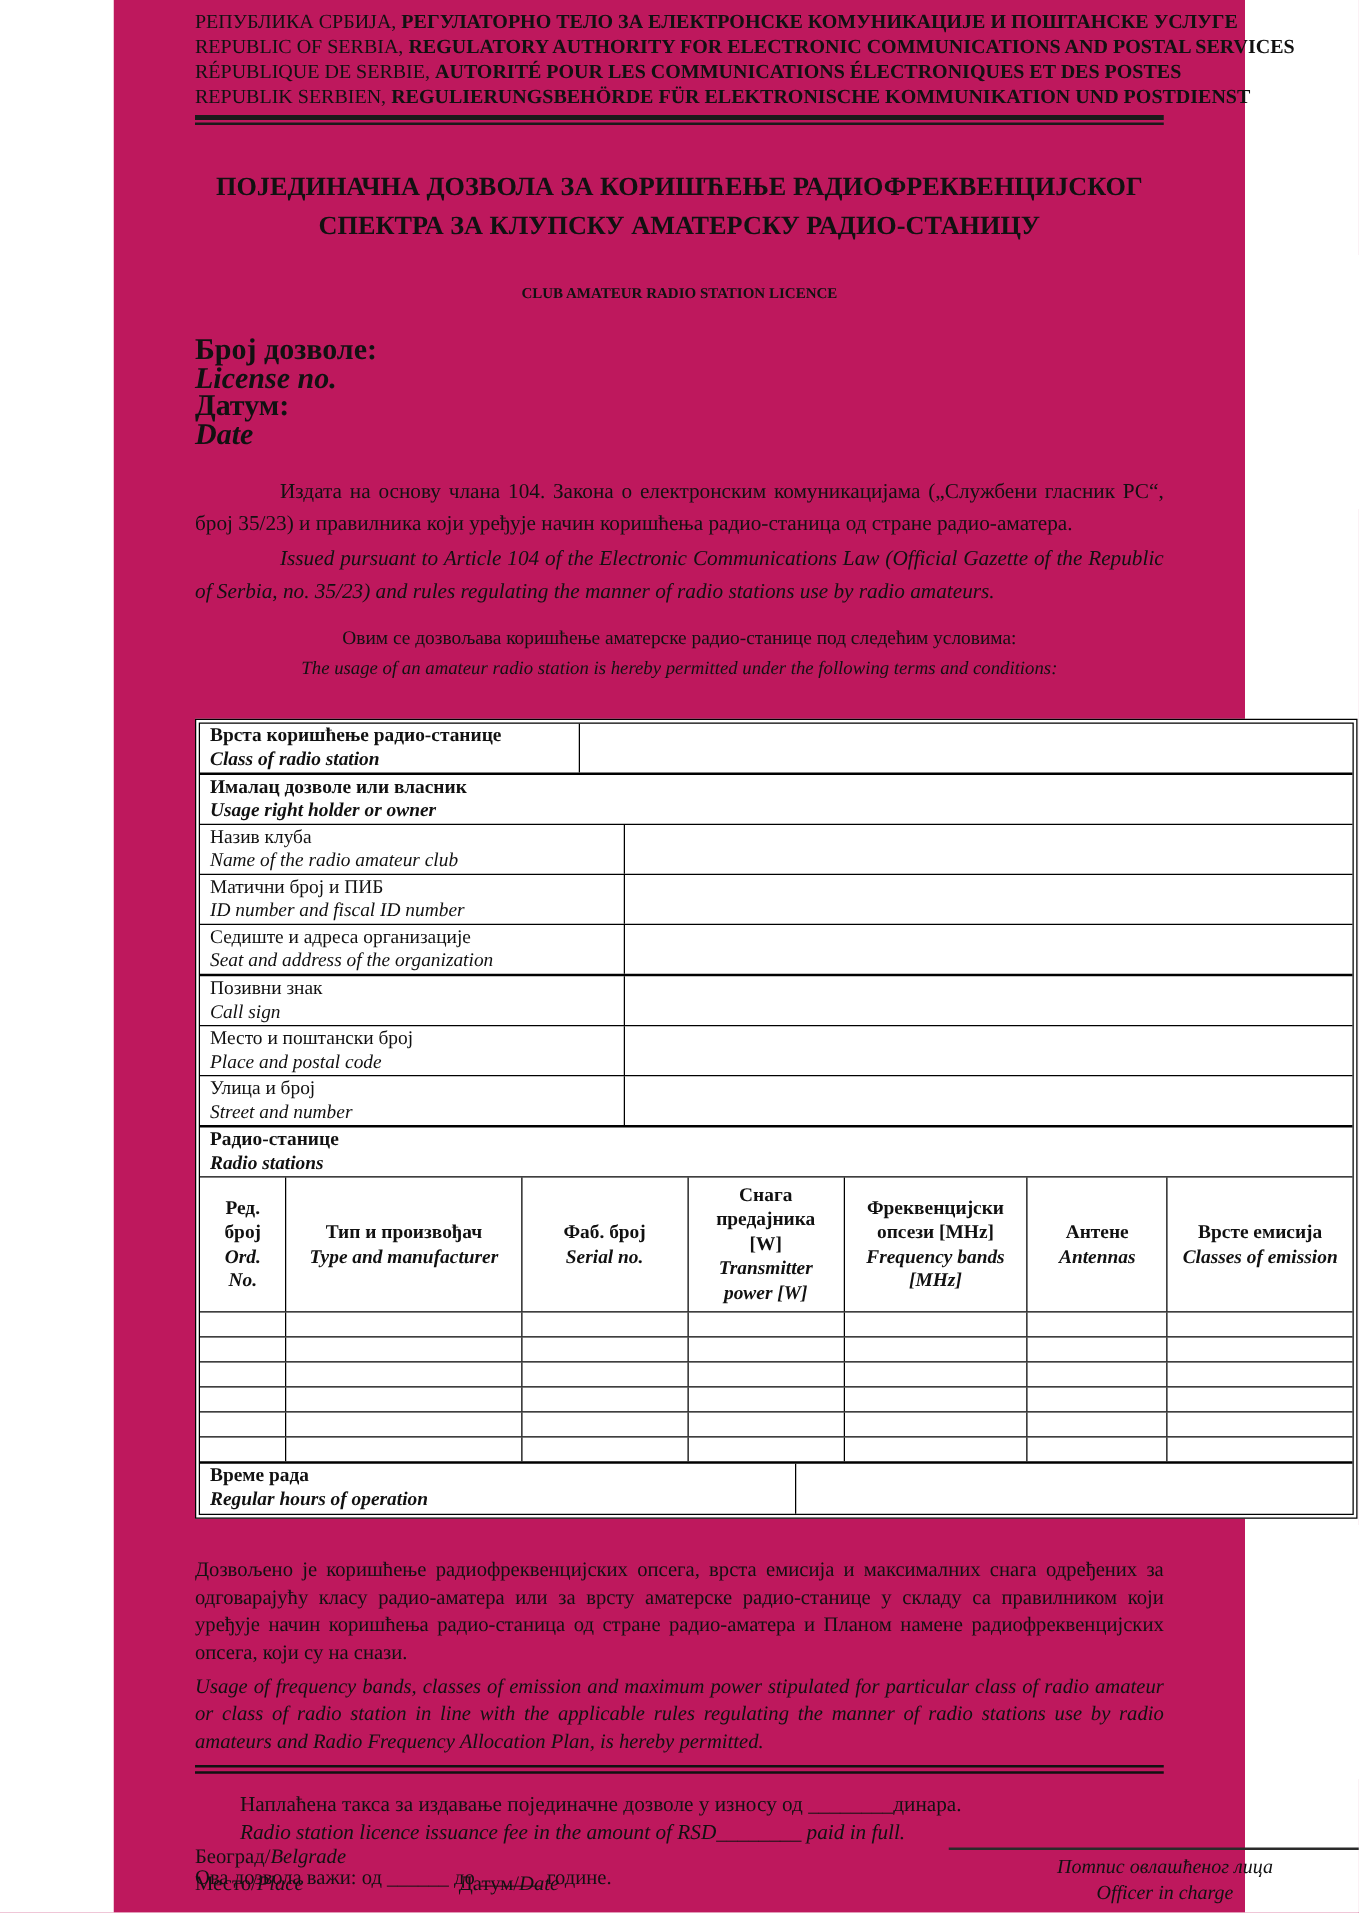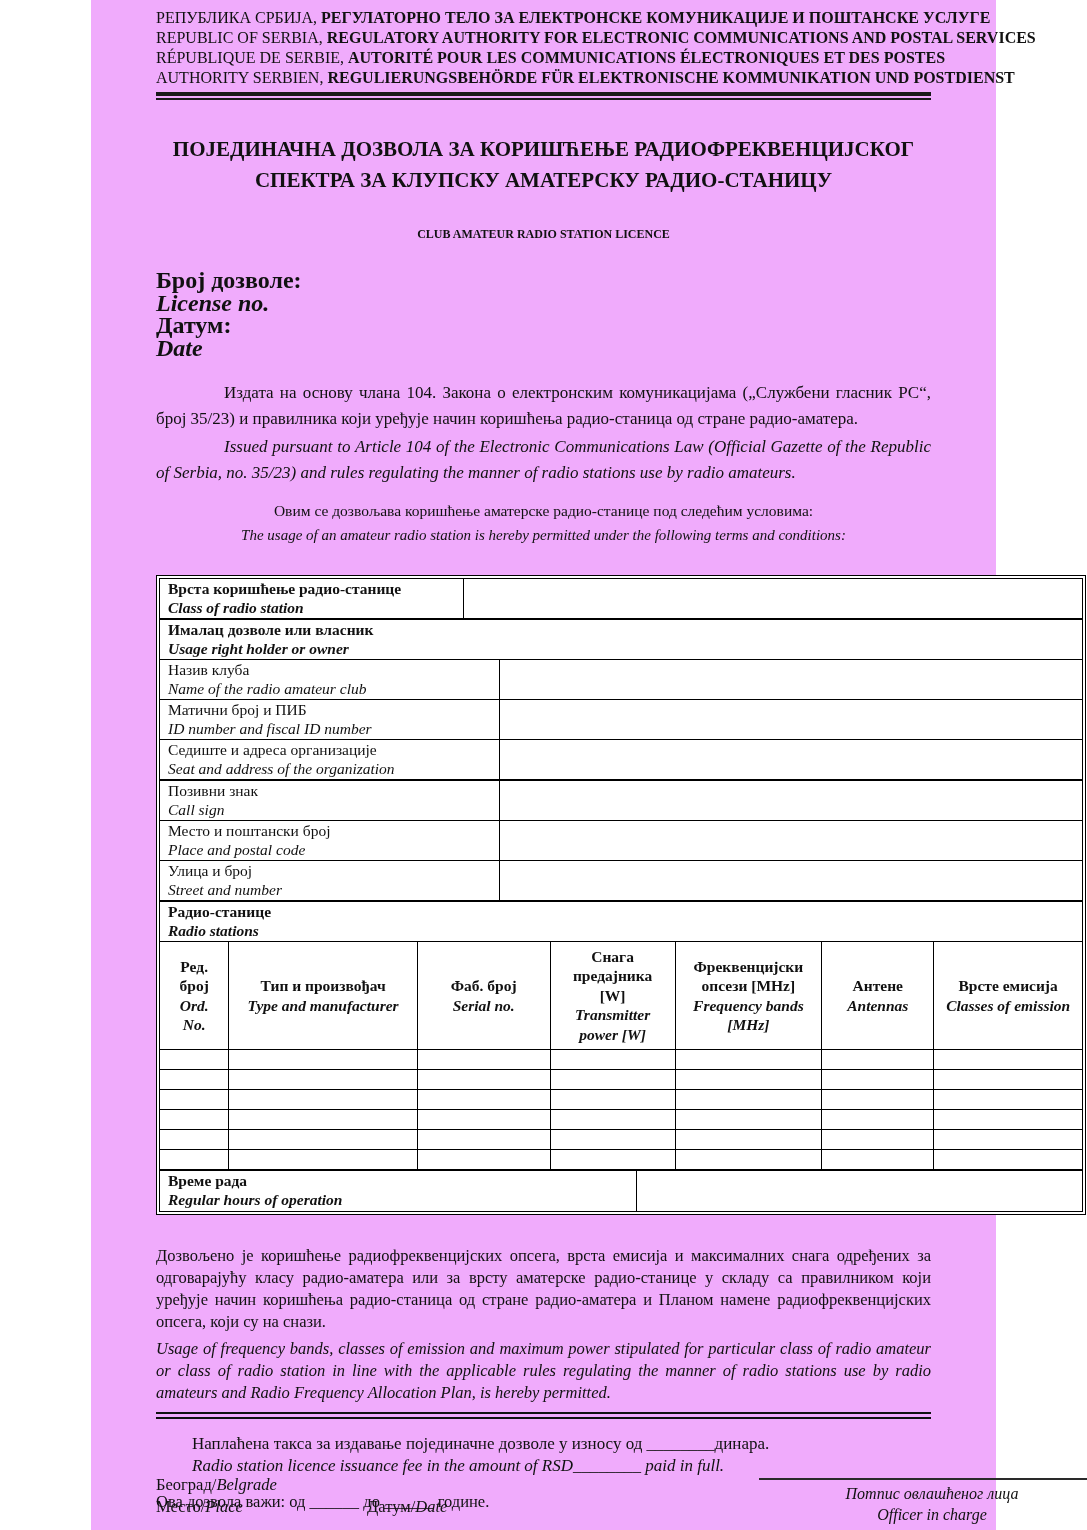--- a/index.html
+++ b/index.html
@@ -1,18 +1,18 @@
 <!DOCTYPE html>
 <html><head>
 <meta charset="utf-8">
 <style>
   html,body{margin:0;padding:0;background:#fff;}
   .page{
     position:relative; width:905px; height:1530px; margin:0 auto;
-    background:#f0abfc; color:#111; box-sizing:border-box;
+    background:#be185d; color:#111; box-sizing:border-box;
     padding:8px 65px 0 65px;
     font-family:"Liberation Serif","DejaVu Serif",serif;
   }
   
   .org-line{text-align:center; font-size:16px; line-height:20px; white-space:nowrap;}
   .org-line .b{font-weight:bold;}
   .header-rule{margin-top:4px; border-top:4px solid #1a1a1a; border-bottom:2px solid #1a1a1a; height:2px;}
   
   .doc-title{margin-top:34px; text-align:center; font-weight:bold; font-size:21px; line-height:31px;}
   .doc-subtitle{margin-top:16px; text-align:center; font-weight:bold; font-size:12px; line-height:17px; padding-top:14px;}
@@ -68,21 +68,21 @@
 </style>
 </head>
 <body>
 
 <div class="page">
 
   <div>
     <div class="org-line"><span>РЕПУБЛИКА СРБИЈА, </span><span class="b">РЕГУЛАТОРНО ТЕЛО ЗА ЕЛЕКТРОНСКЕ КОМУНИКАЦИЈЕ И ПОШТАНСКЕ УСЛУГЕ</span></div>
     <div class="org-line"><span>REPUBLIC OF SERBIA, </span><span class="b">REGULATORY AUTHORITY FOR ELECTRONIC COMMUNICATIONS AND POSTAL SERVICES</span></div>
     <div class="org-line"><span>RÉPUBLIQUE DE SERBIE, </span><span class="b">AUTORITÉ POUR LES COMMUNICATIONS ÉLECTRONIQUES ET DES POSTES</span></div>
-    <div class="org-line"><span>AUTHORITY SERBIEN, </span><span class="b">REGULIERUNGSBEHÖRDE FÜR ELEKTRONISCHE KOMMUNIKATION UND POSTDIENST</span></div>
+    <div class="org-line"><span>REPUBLIK SERBIEN, </span><span class="b">REGULIERUNGSBEHÖRDE FÜR ELEKTRONISCHE KOMMUNIKATION UND POSTDIENST</span></div>
   </div>
   <div class="header-rule"></div>
 
   <div class="doc-title">ПОЈЕДИНАЧНА ДОЗВОЛА ЗА КОРИШЋЕЊЕ РАДИОФРЕКВЕНЦИЈСКОГ СПЕКТРА ЗА КЛУПСКУ АМАТЕРСКУ РАДИО-СТАНИЦУ</div>
   <div class="doc-subtitle">CLUB AMATEUR RADIO STATION LICENCE</div>
 
   <div class="license-block">
     <div class="lb-sr">Број дозволе:</div>
     <div class="lb-en">License no.</div>
     <div class="lb-sr">Датум:</div>

